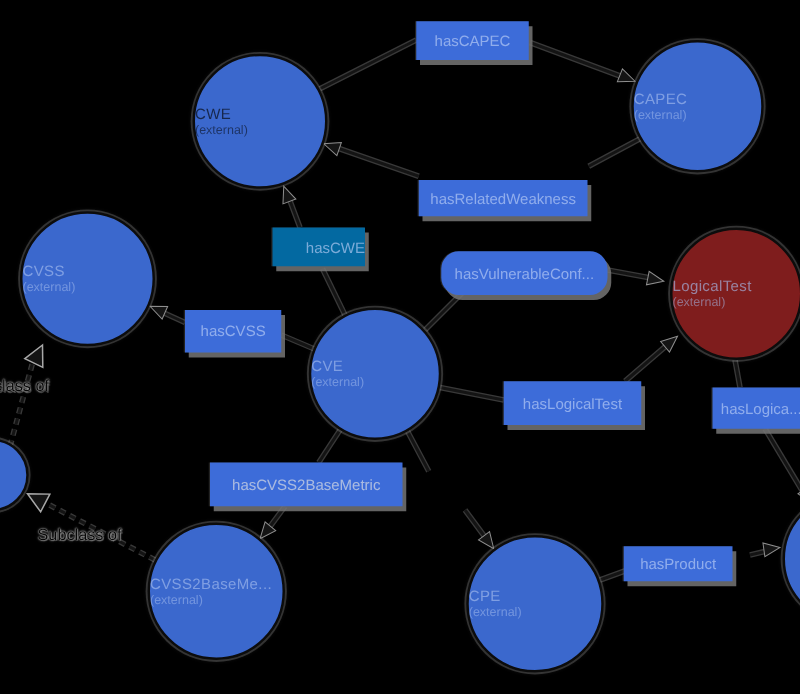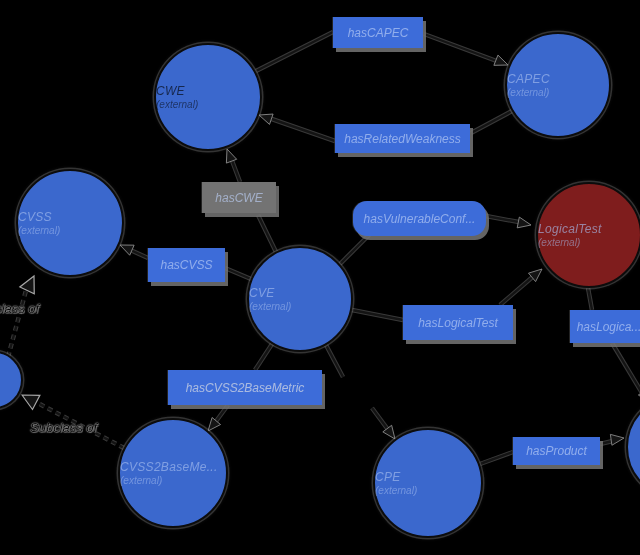--- a/index.html
+++ b/index.html
@@ -1,17 +1,17 @@
 <!DOCTYPE html>
 <html><head>
 <meta charset="utf-8">
 <style>
   html,body{margin:0;padding:0;background:#000;}
   body{width:640px;height:555px;overflow:hidden;font-family:"Liberation Sans",sans-serif;}
-  .stage{position:relative;width:640px;height:555px;overflow:hidden;background:#000;font-style:italic;}
+  .stage{position:relative;width:640px;height:555px;overflow:hidden;background:#000;}
   svg.edges{position:absolute;left:0;top:0;}
   .node{position:absolute;border-radius:50%;border:2.5px solid #0c0c0c;
         box-shadow:0 0 0 1.5px rgba(150,150,150,.30), 0 0 4px rgba(120,120,120,.25);
         display:flex;flex-direction:column;align-items:flex-start;justify-content:center;
         text-align:center;box-sizing:border-box;cursor:pointer;}
   .node-label{font-size:12px;letter-spacing:.3px;opacity:.62;line-height:1.25;}
   .node-sublabel{font-size:10px;opacity:.5;line-height:1.2;}
   .edge-label{position:absolute;display:flex;align-items:center;justify-content:center;
         box-shadow:3px 4px 0 rgba(118,118,118,.85), -1px 0 0 rgba(100,100,100,.35);
         font-size:12px;white-space:nowrap;overflow:hidden;cursor:pointer;box-sizing:border-box;}
@@ -101,42 +101,42 @@
       </g>
       <g>
         <line x1="124" y1="448" x2="30" y2="399" stroke="#8f8f8f" stroke-width="4.5" stroke-opacity="0.4" stroke-dasharray="5,4"></line>
         <line x1="124" y1="448" x2="30" y2="399" stroke="#141414" stroke-width="2.4" stroke-dasharray="5,4"></line>
         <polygon points="0,0 -16,-8 -16,8" fill="#141414" stroke="#a8a8a8" stroke-width="1.2" transform="translate(22,395) rotate(-152.5)"></polygon>
       </g>
     </svg>
 <div class="edge-label" style="left: 333px; top: 17px; width: 90px; height: 31px; background: rgb(61, 108, 217); color: rgb(189, 208, 247);">
       <span>hasCAPEC</span>
     </div>
-    <div class="edge-label" style="left: 335px; top: 124px; width: 135px; height: 29px; background: rgb(61, 108, 217); color: rgb(189, 208, 247);">
+    <div class="edge-label" style="left: 335px; top: 144px; width: 135px; height: 29px; background: rgb(61, 108, 217); color: rgb(189, 208, 247);">
       <span>hasRelatedWeakness</span>
     </div>
-    <div class="edge-label" style="left: 202px; top: 182px; width: 74px; height: 31px; background: #737373; color: rgb(189, 208, 247);">
+    <div class="edge-label" style="left: 218px; top: 182px; width: 74px; height: 31px; background: #0369a1; color: rgb(189, 208, 247); justify-content: flex-end;">
       <span>hasCWE</span>
     </div>
     <div class="edge-label" style="left: 148px; top: 248px; width: 77px; height: 34px; background: rgb(61, 108, 217); color: rgb(189, 208, 247);">
       <span>hasCVSS</span>
     </div>
     <div class="edge-label" style="left: 353px; top: 201px; width: 133px; height: 35px; background: rgb(61, 108, 217); color: rgb(189, 208, 247); border-radius: 14px;">
       <span>hasVulnerableConf...</span>
     </div>
     <div class="edge-label" style="left: 403px; top: 305px; width: 110px; height: 35px; background: rgb(61, 108, 217); color: rgb(189, 208, 247);">
       <span>hasLogicalTest</span>
     </div>
     <div class="edge-label" style="left: 570px; top: 310px; width: 78px; height: 33px; background: rgb(61, 108, 217); color: rgb(189, 208, 247);">
       <span>hasLogica...</span>
     </div>
     <div class="edge-label" style="left: 168px; top: 370px; width: 154px; height: 35px; background: rgb(61, 108, 217); color: #e5e5e5;">
       <span>hasCVSS2BaseMetric</span>
     </div>
-    <div class="edge-label" style="left: 513px; top: 437px; width: 87px; height: 28px; background: rgb(61, 108, 217); color: rgb(189, 208, 247);">
+    <div class="edge-label" style="left: 499px; top: 437px; width: 87px; height: 28px; background: rgb(61, 108, 217); color: rgb(189, 208, 247);">
       <span>hasProduct</span>
     </div>
     <div class="subclass-label" style="left: -28px; top: 301px; color: rgb(7, 7, 7);">Subclass of</div>
     <div class="subclass-label" style="left: 30px; top: 420px; color: rgb(7, 7, 7);">Subclass of</div>
     <div class="node" style="left: 154px; top: 43px; width: 108px; height: 108px; background: rgb(59, 104, 205); border-color: rgb(12, 12, 12); color: #000000;">
       <div class="node-label">CWE</div>
       <div class="node-sublabel">(external)</div>
     </div>
     <div class="node" style="left: 505px; top: 32px; width: 106px; height: 106px; background: rgb(59, 104, 205); border-color: rgb(12, 12, 12); color: rgb(169, 192, 240);">
       <div class="node-label">CAPEC</div>

